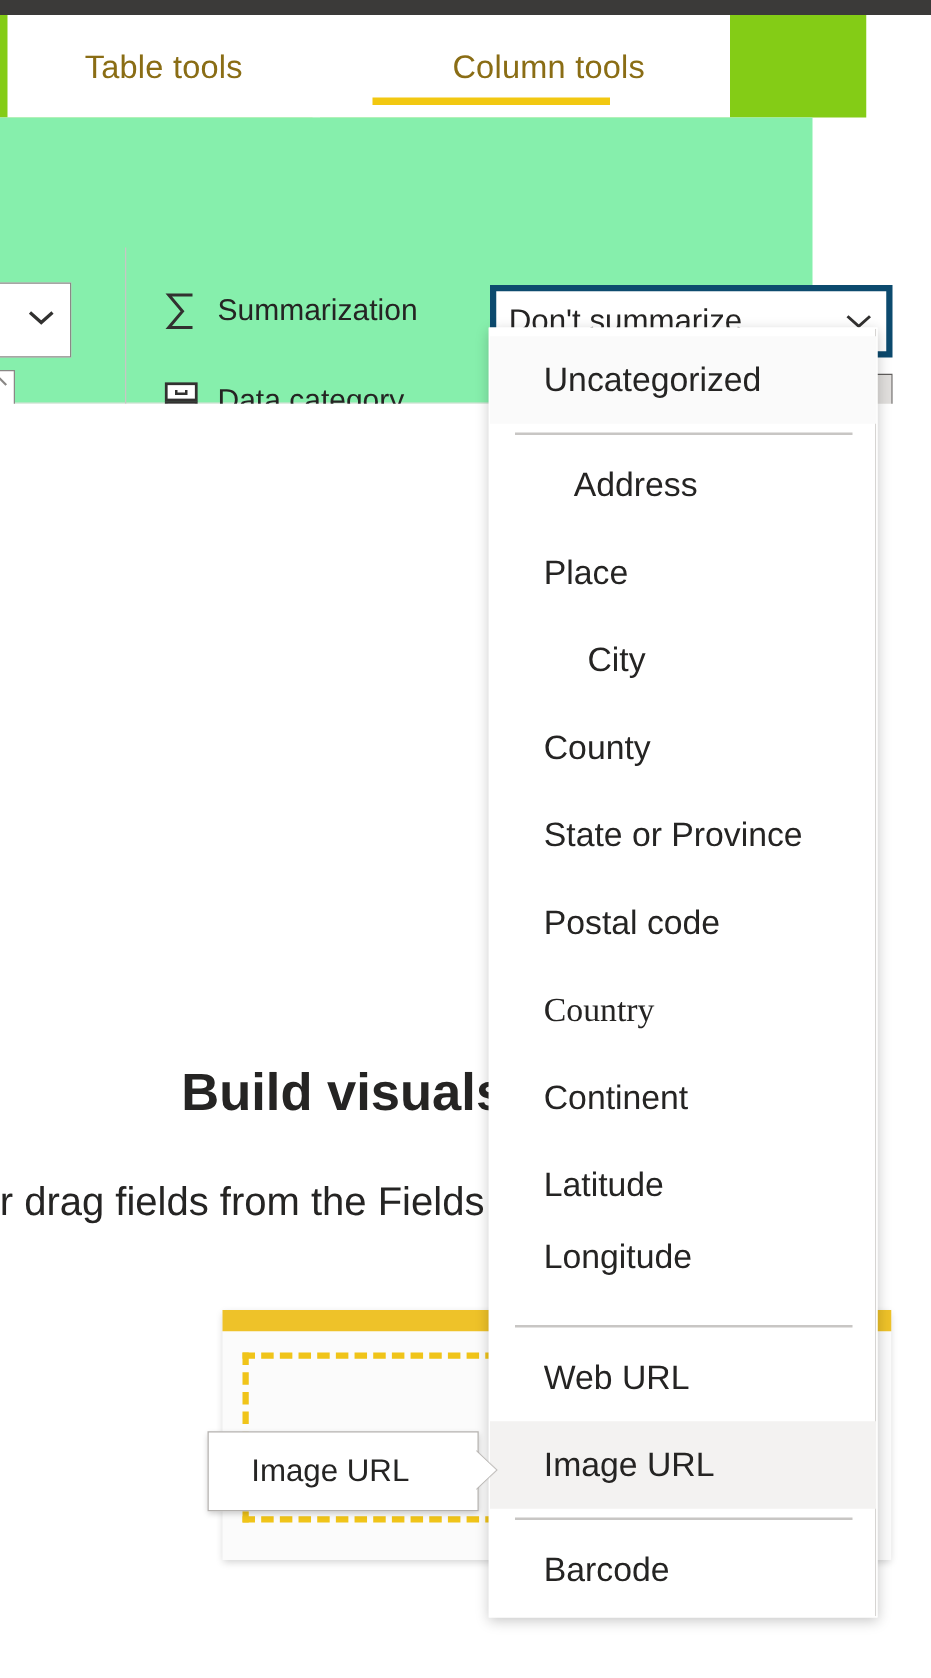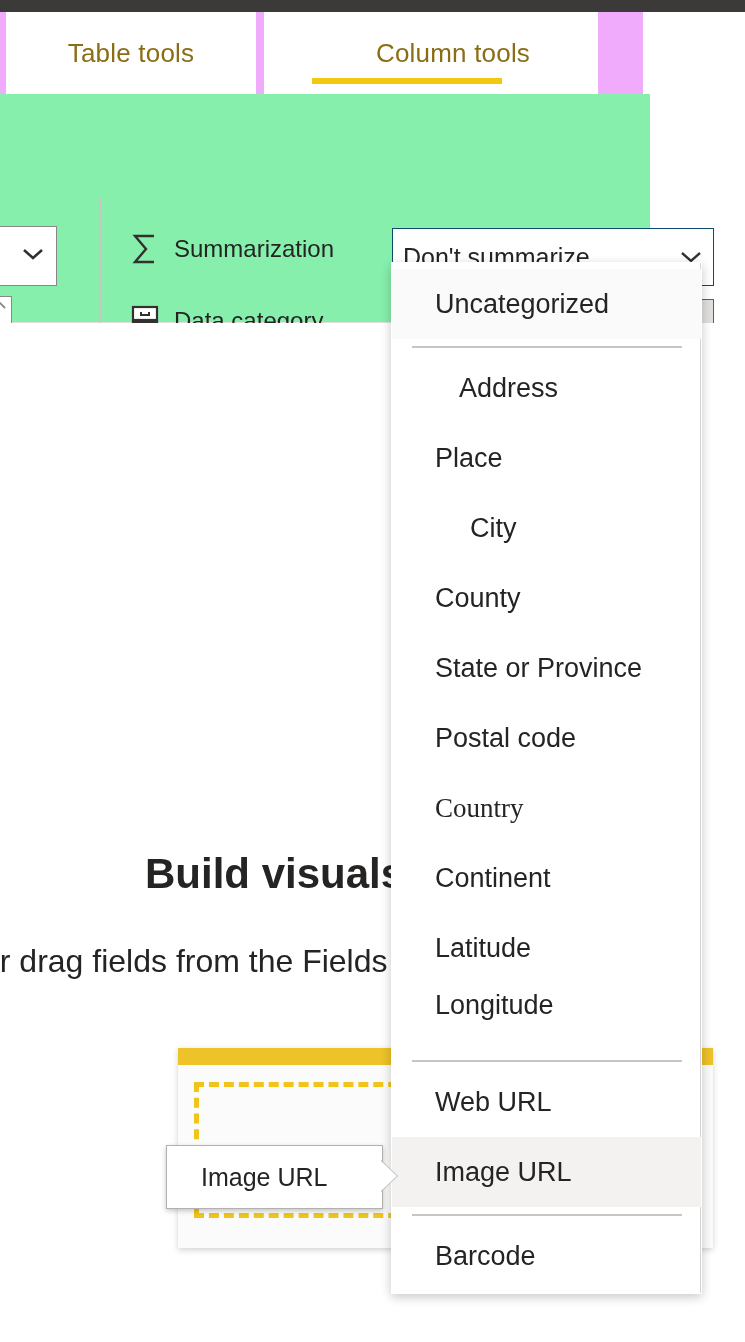--- a/index.html
+++ b/index.html
@@ -6,26 +6,26 @@
   body{
     width:745px;height:1342px;
     background:#ffffff;
     font-family:"Liberation Sans", sans-serif;
     overflow:hidden;position:relative;
   }
   
   .topbar{position:absolute;left:0;top:0;width:745px;height:12px;background:#3b3a39;}
 
   
-  .tabstrip{position:absolute;left:0;top:12px;width:643px;height:82px;background:#f0abfc;}
+  .tabstrip{position:absolute;left:0;top:12px;width:693px;height:82px;background:#84cc16;}
   .tab{position:absolute;top:0;height:82px;background:#ffffff;
        display:flex;align-items:center;justify-content:center;
        color:#8a6d15;font-size:26px;letter-spacing:.2px;}
   .tab.t1{left:6px;width:250px;}
-  .tab.t2{left:264px;width:290px;padding-left:44px;}
+  .tab.t2{left:250px;width:290px;padding-left:44px;}
   .tab-underline{position:absolute;left:48px;bottom:10px;width:190px;height:6px;background:#f2c811;}
 
   
   .ribbon{position:absolute;left:0;top:94px;width:650px;height:228px;background:#86efac;
           border-bottom:1px solid #e1dfdd;}
   .ribbon-sep{position:absolute;left:100px;top:104px;width:1px;height:214px;background:#c8c6c4;}
 
   
   .partial-combo{position:absolute;background:#ffffff;border:1px solid #8a8886;box-sizing:border-box;}
   .pc1{left:-58px;top:132px;width:115px;height:60px;}
@@ -35,21 +35,21 @@
   .pc2 .chev2{position:absolute;right:4px;top:30px;}
   svg.chev-svg{display:block;}
 
   
   .prop-row{position:absolute;display:flex;align-items:center;}
   .row-sum{left:128px;top:138px;}
   .row-cat{left:128px;top:210px;}
   .prop-icon{width:34px;height:34px;display:flex;align-items:center;justify-content:center;margin-right:12px;}
   .prop-label{font-size:24px;color:#252423;white-space:nowrap;}
 
-  .combo{position:absolute;box-sizing:border-box;background:#ffffff;border:1px solid #0c4a6e;}
+  .combo{position:absolute;box-sizing:border-box;background:#ffffff;border:5px solid #0c4a6e;}
   .combo-sum{left:392px;top:134px;width:322px;height:58px;}
   .combo-cat{left:392px;top:205px;width:322px;height:57px;border:1px solid #605e5c;}
   .combo-text{position:absolute;left:10px;top:50%;transform:translateY(-50%);
               font-size:25px;color:#252423;white-space:nowrap;}
   .combo-cat .combo-text{background:#595959;color:#ffffff;padding:1px 2px;}
   .combo-arrow{position:absolute;right:0;top:0;bottom:0;width:44px;
                display:flex;align-items:center;justify-content:center;}
   .combo-cat .combo-arrow{background:#e1dfdd;}
 
   .group-label{position:absolute;left:358px;top:297px;font-size:17px;color:#605e5c;white-space:nowrap;}

